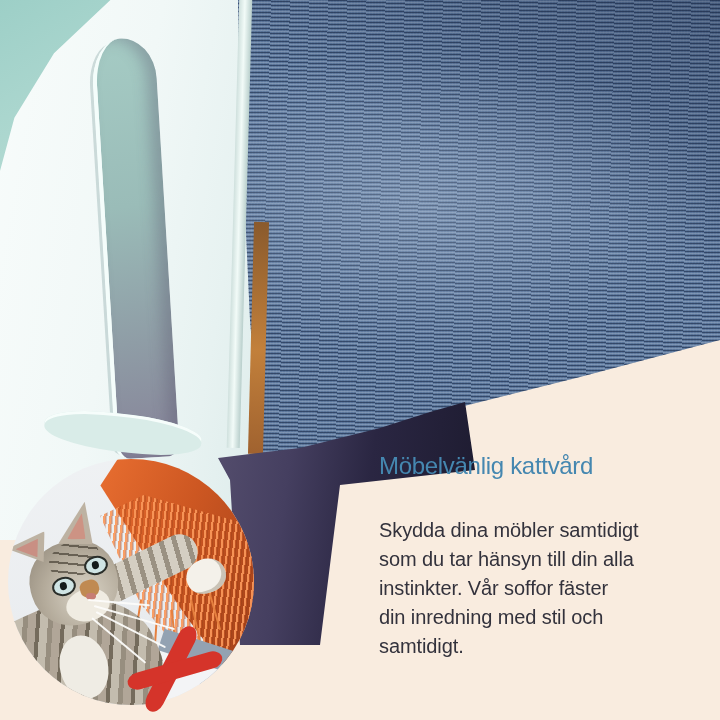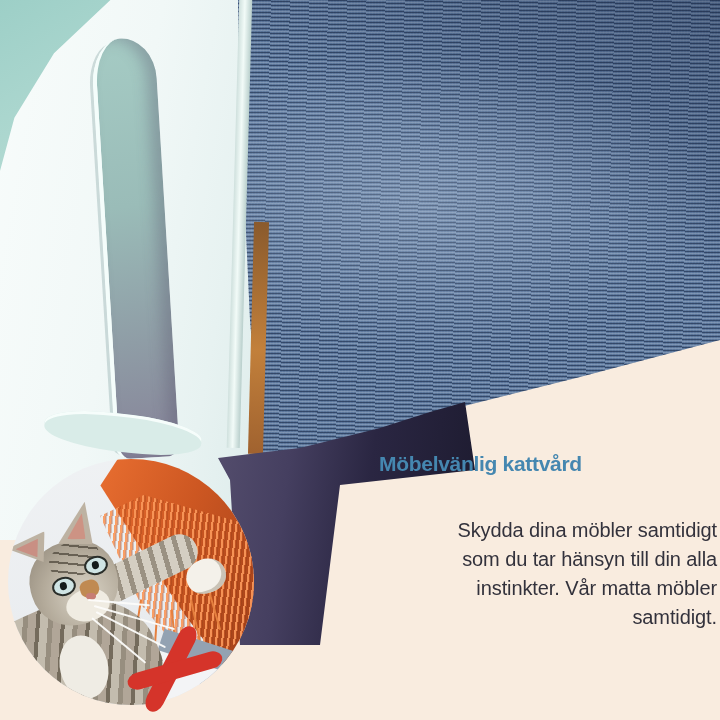--- a/index.html
+++ b/index.html
@@ -138,25 +138,25 @@
 
   
   .xmark{left:120px;top:620px;width:110px;height:100px;}
   .xbar{position:absolute;background:#d5342a;border-radius:10px;}
   .xbar.a{left:42px;top:2px;width:18px;height:94px;transform:rotate(27deg);border-radius:12px/16px;}
   .xbar.b{left:6px;top:42px;width:98px;height:17px;transform:rotate(-16deg);border-radius:16px/12px;}
 
   
   .headline{
     left:379px;top:452px;width:330px;
-    font-size:21px;font-weight:700;letter-spacing:-0.3px;
+    font-size:24px;font-weight:400;letter-spacing:-0.3px;
     color:#4587b0;
   }
   .bodytext{left:379px;top:516px;width:338px;color:#33323c;}
-  .bodyline{font-size:20px;line-height:29px;font-weight:400;letter-spacing:-0.1px;text-align:right;}
+  .bodyline{font-size:20px;line-height:29px;font-weight:400;letter-spacing:-0.1px;}
 </style>
 </head>
 <body>
 
 <div class="canvas">
 
   <div class="photo">
     <div class="abs sofa-body"></div>
     <div class="abs teal-corner"></div>
     <div class="abs arm-panel"></div>
@@ -207,17 +207,18 @@
   <div class="abs xmark">
     <div class="xbar a"></div>
     <div class="xbar b"></div>
   </div>
 
   <h1 class="abs headline" style="margin:0">Möbelvänlig kattvård</h1>
 
   <div class="abs bodytext">
     <div class="bodyline">Skydda dina möbler samtidigt</div>
     <div class="bodyline">som du tar hänsyn till din alla</div>
-    <div class="bodyline">instinkter. Vår matta möbler</div>
+    <div class="bodyline">instinkter. Vår soffor fäster</div>
+    <div class="bodyline">din inredning med stil och</div>
     <div class="bodyline">samtidigt.</div>
   </div>
 
 </div>
 
 </body></html>

